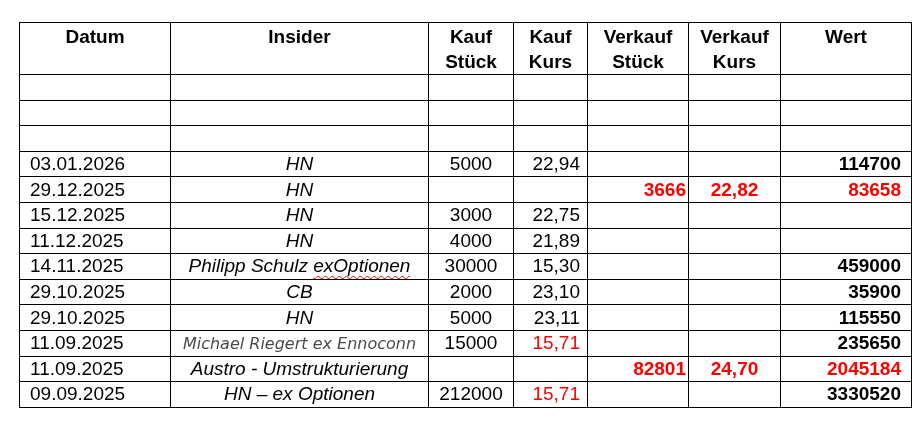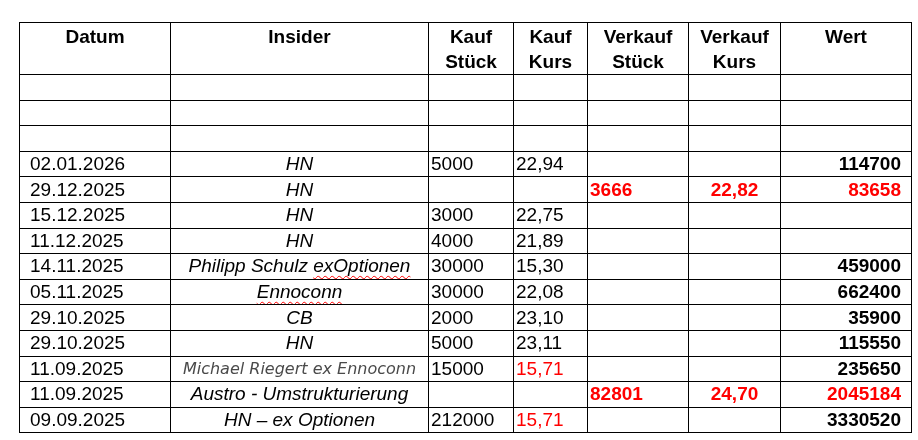--- a/index.html
+++ b/index.html
@@ -42,23 +42,23 @@
     font-size:19px;
     color:var(--text);
     height:25.6px;
     padding:0 2px;
     white-space:nowrap;
     vertical-align:middle;
   }
   
   td.c0{text-align:left;padding-left:10px;}
   td.c1{text-align:center;font-style:italic;}
-  td.c2{text-align:left;}
-  td.c3{text-align:left;padding-right:7px;}
-  td.c4{text-align:left;}
+  td.c2{text-align:center;}
+  td.c3{text-align:right;padding-right:7px;}
+  td.c4{text-align:right;}
   td.c5{text-align:center;}
   td.c6{text-align:right;padding-right:10px;}
   
   td.bold{font-weight:bold;border-radius:7px;}
   td.red{color:var(--red);}
   td.redbold{color:var(--red);font-weight:bold;}
   td.alt{
     font-family:"DejaVu Sans", sans-serif;
     font-size:16px;
     color:var(--alt);
@@ -119,21 +119,21 @@
           <tr>
             <td class="c0"></td>
             <td class="c1"></td>
             <td class="c2"></td>
             <td class="c3"></td>
             <td class="c4"></td>
             <td class="c5"></td>
             <td class="c6"></td>
           </tr>
           <tr>
-            <td class="c0">02.01.2026</td>
+            <td class="c0">03.01.2026</td>
             <td class="c1">HN</td>
             <td class="c2">5000</td>
             <td class="c3">22,94</td>
             <td class="c4"></td>
             <td class="c5"></td>
             <td class="c6 bold">114700</td>
           </tr>
           <tr>
             <td class="c0">29.12.2025</td>
             <td class="c1">HN</td>
@@ -162,29 +162,20 @@
             <td class="c6"></td>
           </tr>
           <tr>
             <td class="c0">14.11.2025</td>
             <td class="c1"><span>Philipp Schulz </span><span class="squiggle">exOptionen</span></td>
             <td class="c2">30000</td>
             <td class="c3">15,30</td>
             <td class="c4"></td>
             <td class="c5"></td>
             <td class="c6 bold">459000</td>
-          </tr>
-          <tr>
-            <td class="c0">05.11.2025</td>
-            <td class="c1"><span class="squiggle">Ennoconn</span></td>
-            <td class="c2">30000</td>
-            <td class="c3">22,08</td>
-            <td class="c4"></td>
-            <td class="c5"></td>
-            <td class="c6 bold">662400</td>
           </tr>
           <tr>
             <td class="c0">29.10.2025</td>
             <td class="c1">CB</td>
             <td class="c2">2000</td>
             <td class="c3">23,10</td>
             <td class="c4"></td>
             <td class="c5"></td>
             <td class="c6 bold">35900</td>
           </tr>

